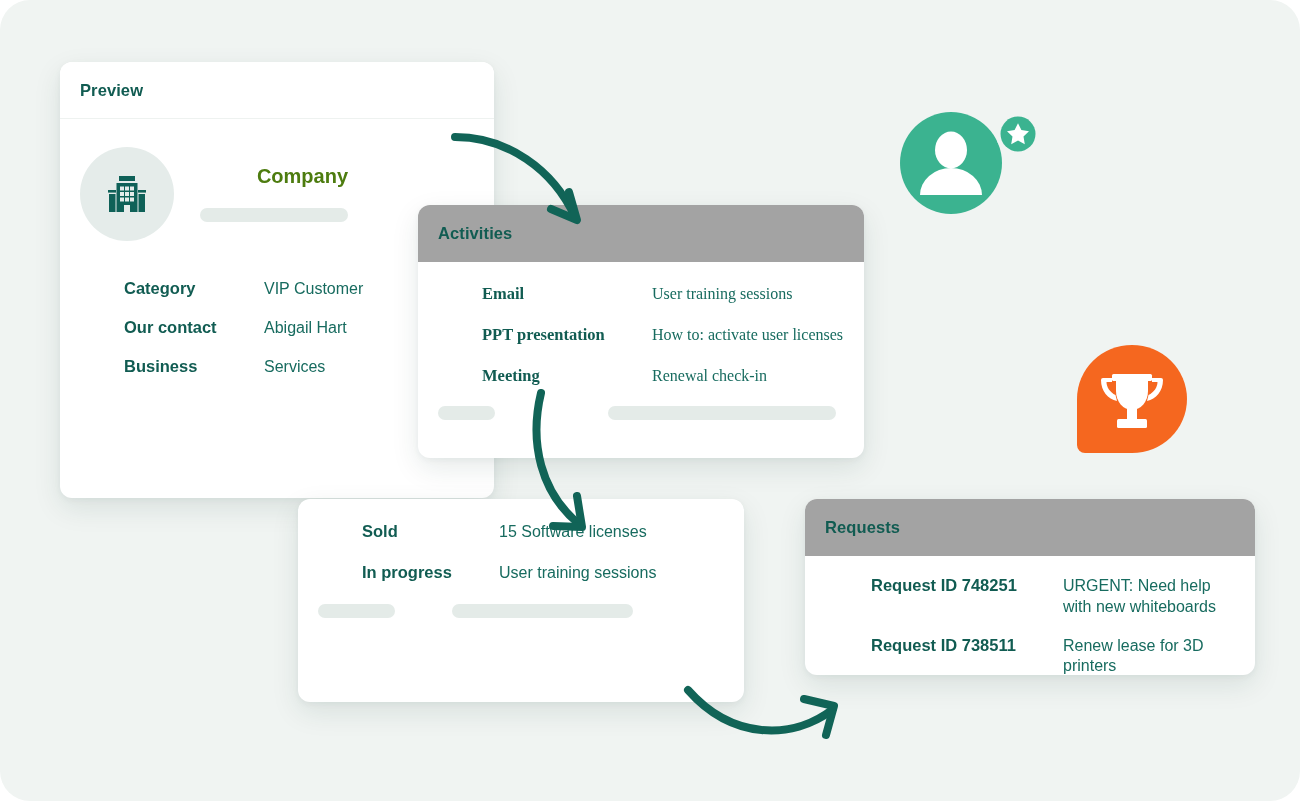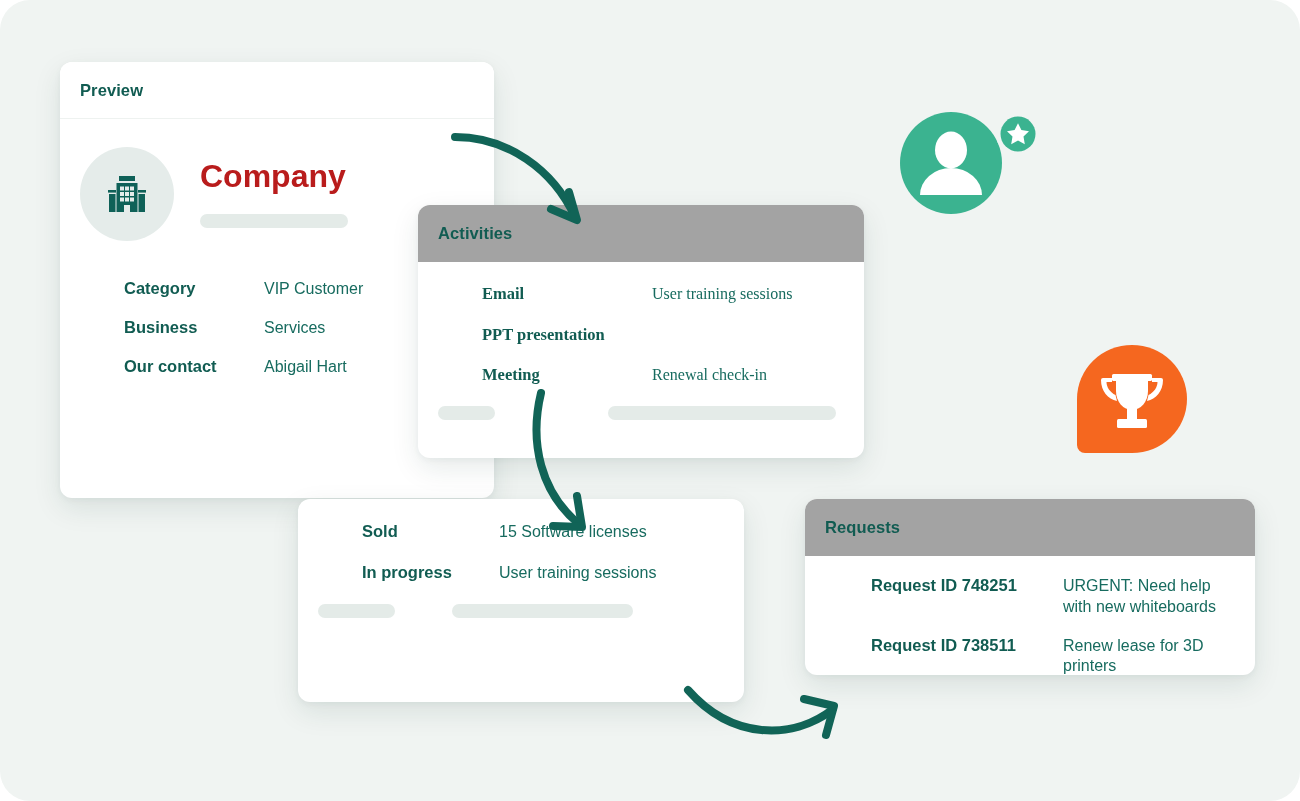--- a/index.html
+++ b/index.html
@@ -89,24 +89,25 @@
   }
   #company-avatar {
     width: 94px; height: 94px;
     border-radius: 50%;
     background: #e5ecea;
     display: flex; align-items: center; justify-content: center;
     flex: none;
   }
   #company-name-block { margin-left: 26px; }
   #company-name {
-    font-size: 32px;
+    font-size: 20px;
     font-weight: 700;
-    color: #b91c1c;
+    color: #4d7c0f;
     line-height: 1;
+    text-align: right;
   }
   #company-name-placeholder {
     width: 148px; height: 14px;
     margin-top: 22px;
   }
   #preview-fields { padding: 38px 0 0 20px; }
   #preview-fields .kv { margin-bottom: 18px; }
   #preview-fields .kv .k { width: 140px; }
 
   
@@ -220,41 +221,42 @@
         <div class="pill" id="company-name-placeholder"></div>
       </div>
     </div>
 
     <div id="preview-fields">
       <div class="kv">
         <span class="k">Category</span>
         <span class="v">VIP Customer</span>
       </div>
       <div class="kv">
+        <span class="k">Our contact</span>
+        <span class="v">Abigail Hart</span>
+      </div>
+      <div class="kv">
         <span class="k">Business</span>
         <span class="v">Services</span>
-      </div>
-      <div class="kv">
-        <span class="k">Our contact</span>
-        <span class="v">Abigail Hart</span>
       </div>
     </div>
   </div>
 
   <div class="card" id="activities-card">
     <div class="card-header tinted">
       <span class="card-title">Activities</span>
     </div>
     <div class="card-body" id="activities-rows">
       <div class="kv">
         <span class="k">Email</span>
         <span class="v">User training sessions</span>
       </div>
       <div class="kv">
         <span class="k">PPT presentation</span>
+        <span class="v">How to: activate user licenses</span>
       </div>
       <div class="kv">
         <span class="k">Meeting</span>
         <span class="v">Renewal check-in</span>
       </div>
       <div id="activities-skeleton">
         <div class="pill short"></div>
         <div class="pill long"></div>
       </div>
     </div>

